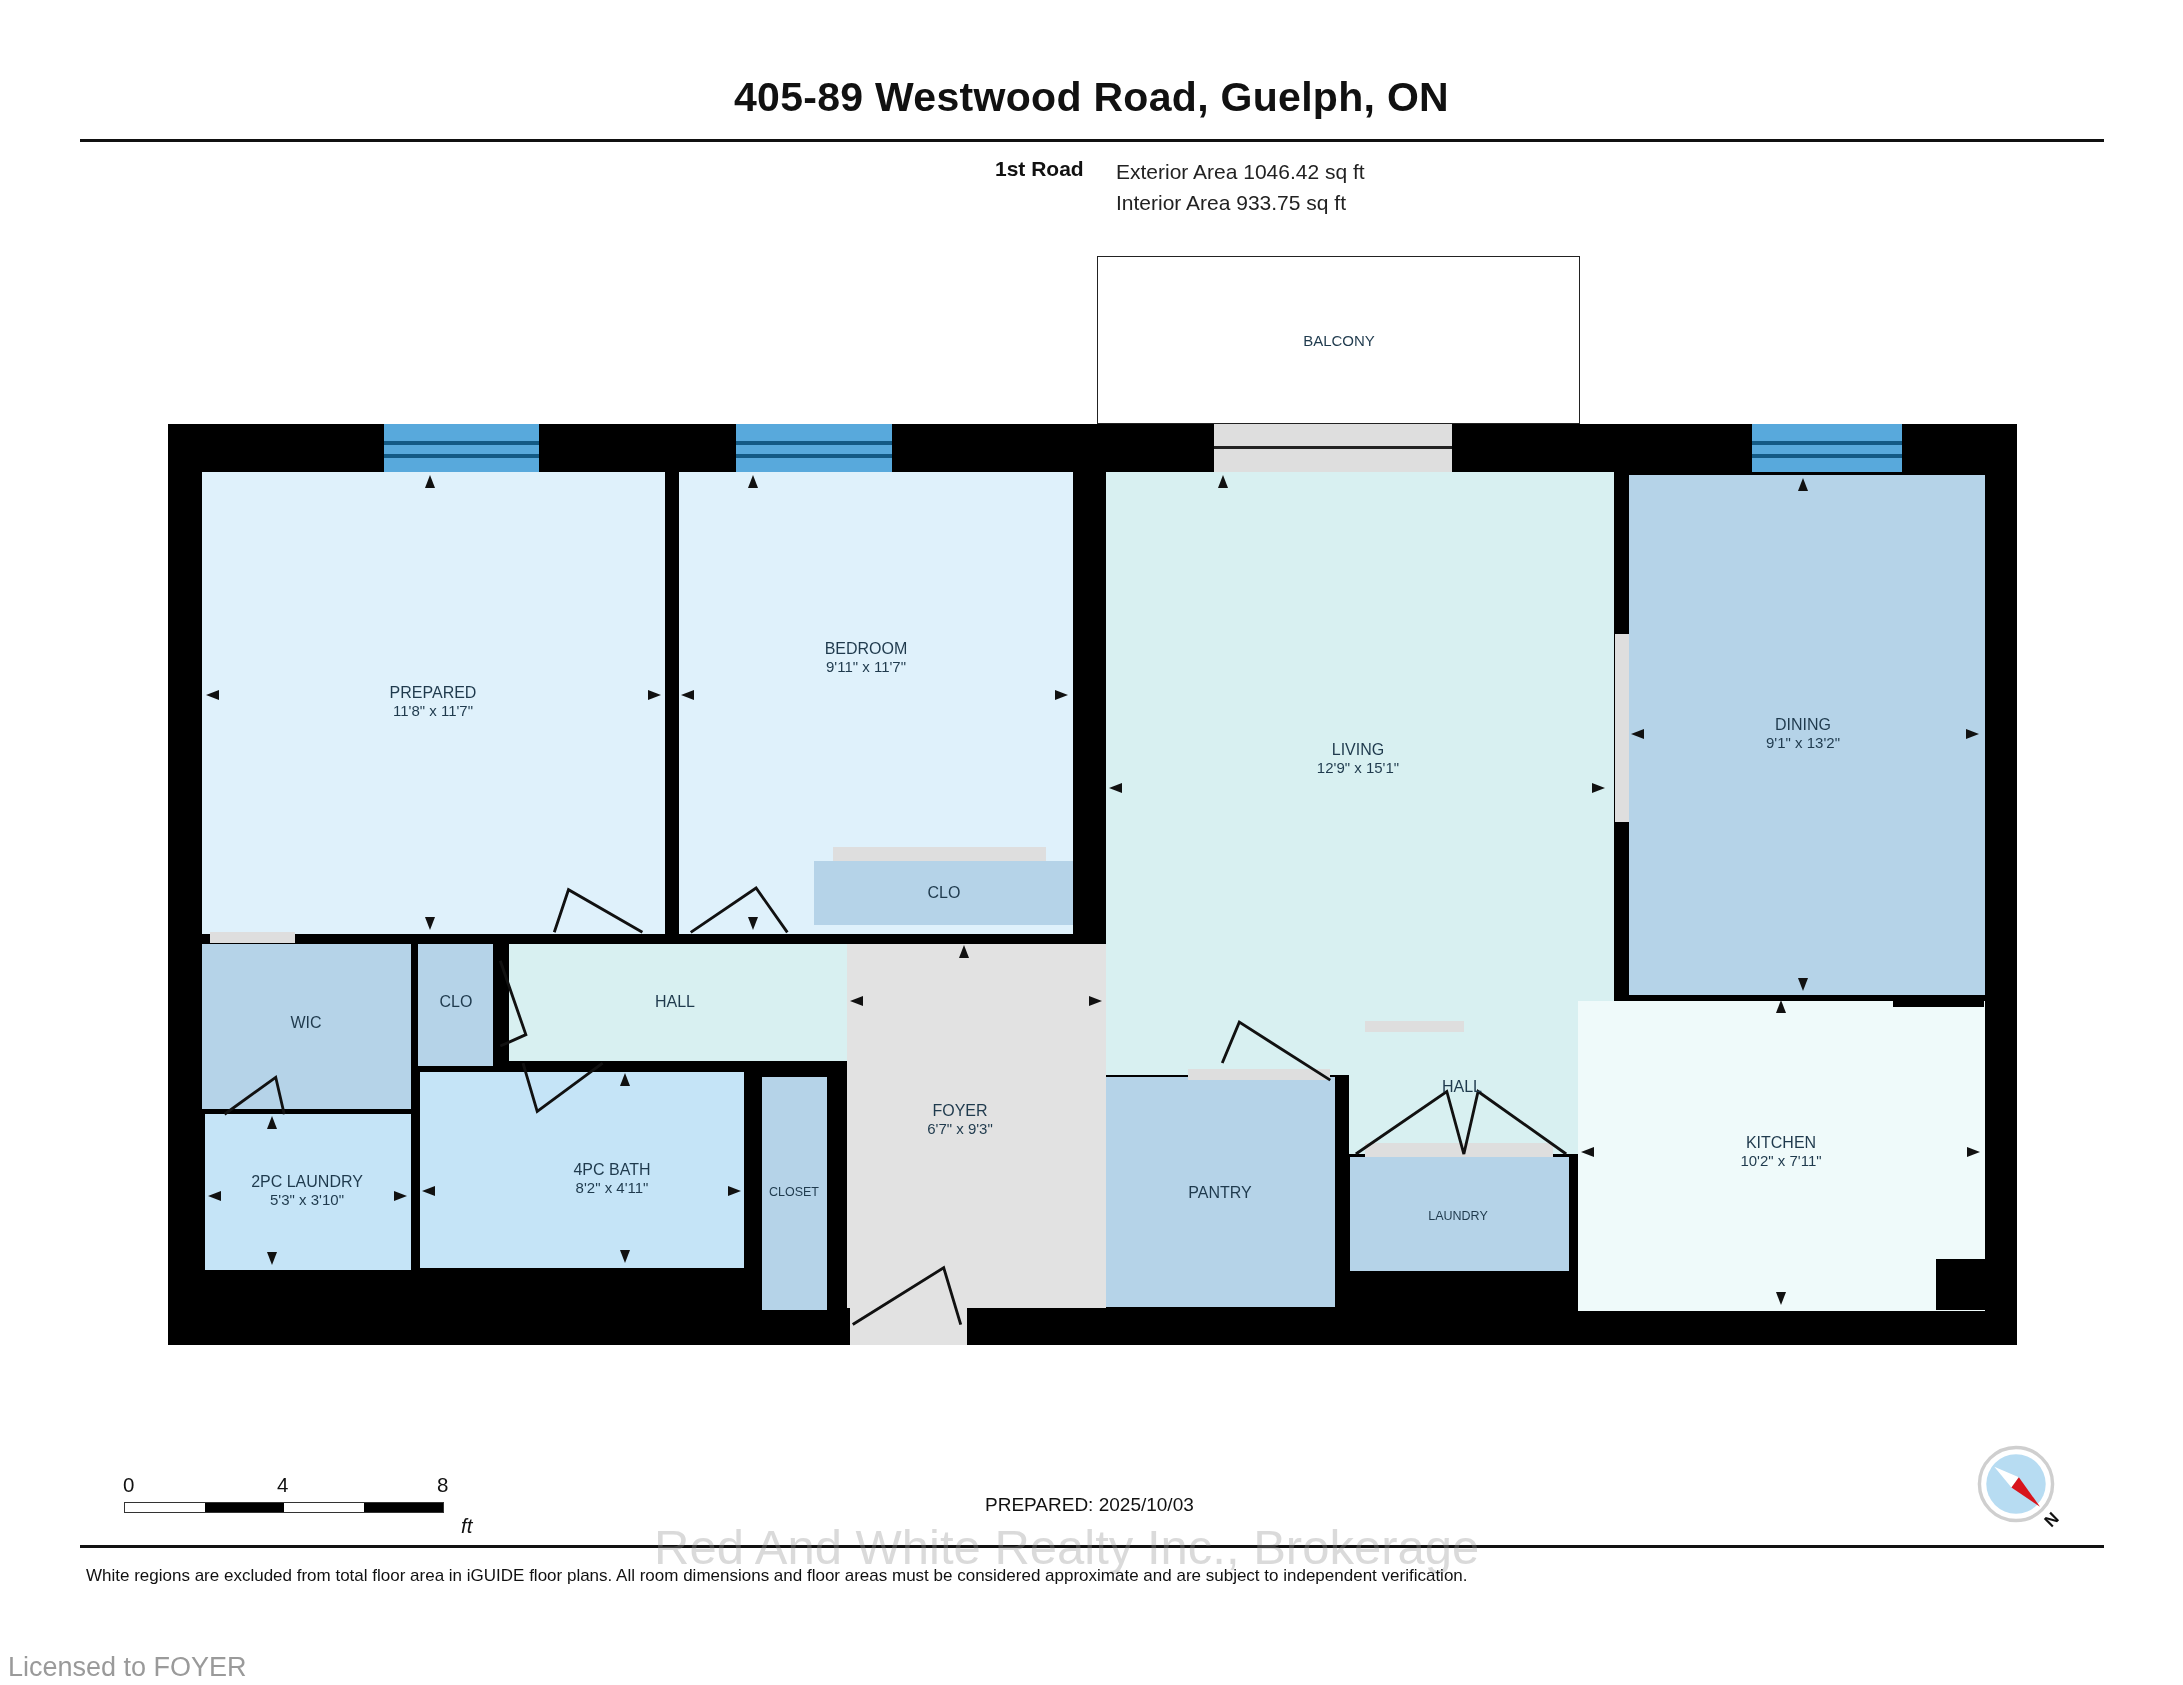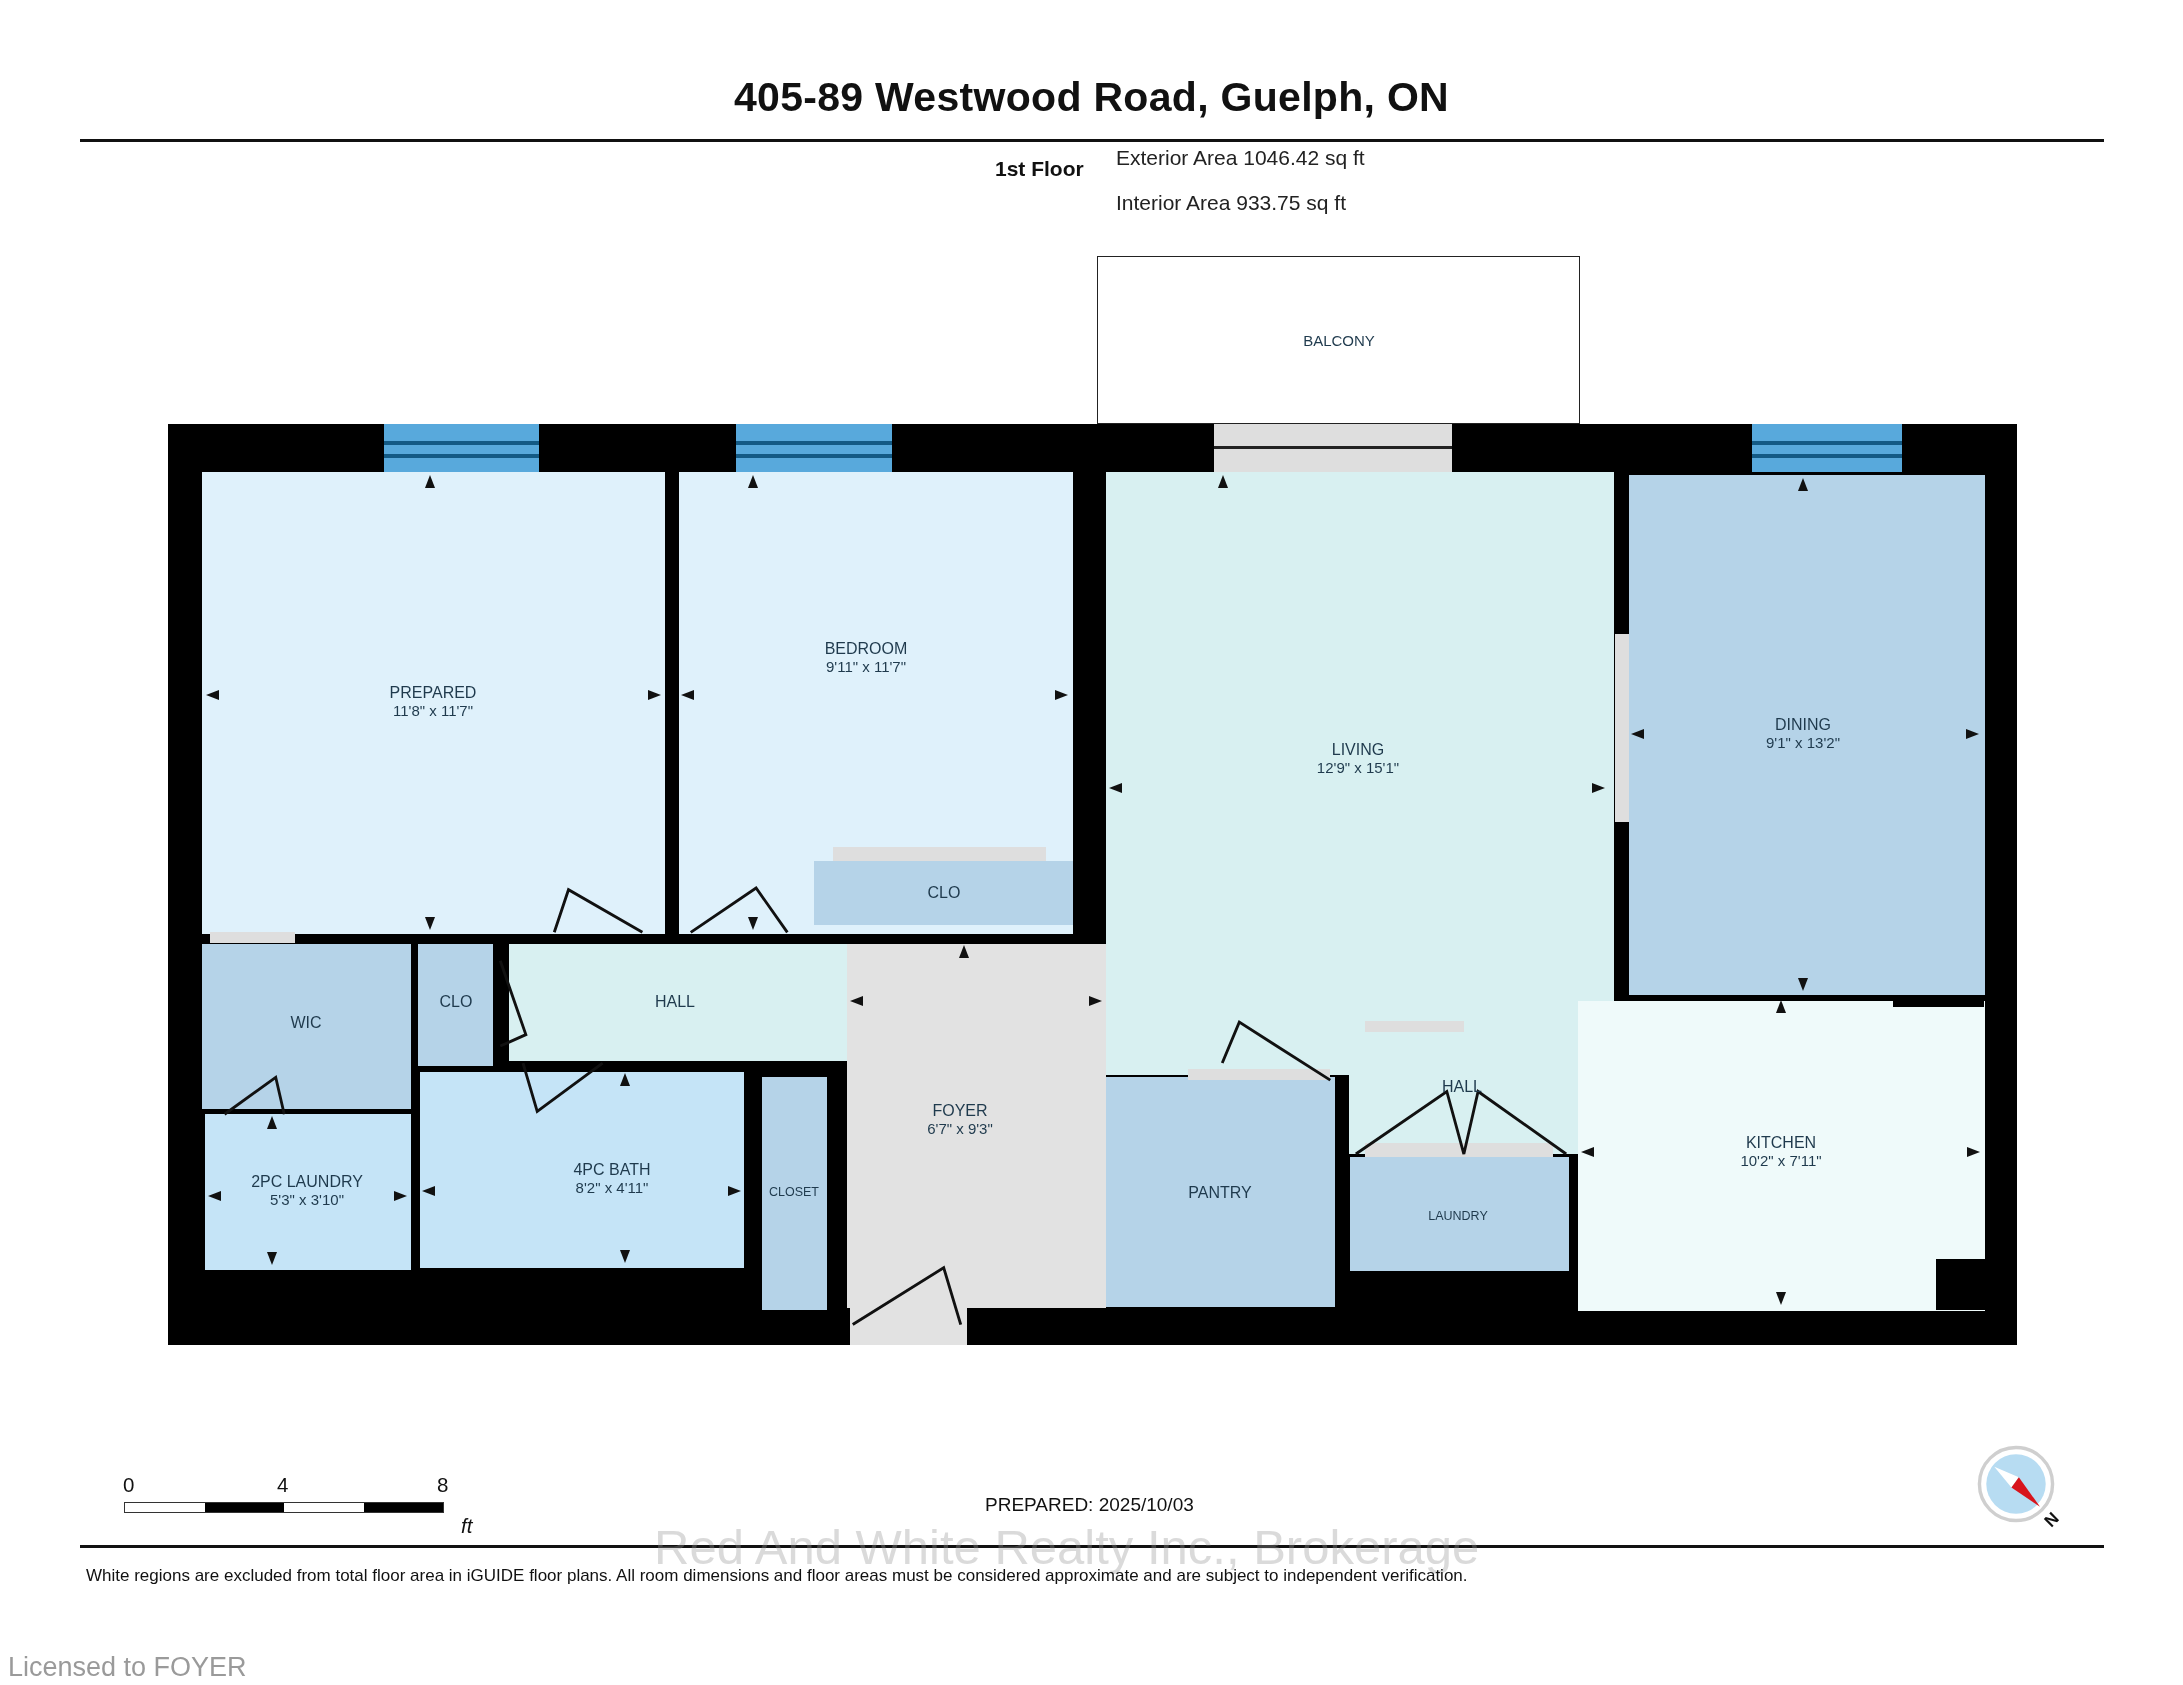--- a/index.html
+++ b/index.html
@@ -27,22 +27,22 @@
   .prepared { font-size:19px; }
   .disclaimer { font-size:17px; color:#111; }
   .watermark { font-size:49px; color:rgba(150,150,150,0.35); }
   .licensed { font-size:27px; color:#9a9a9a; }
 </style>
 </head>
 <body>
 
 <div class="abs title">405-89 Westwood Road, Guelph, ON</div>
 <div class="abs rule" style="left:80px;top:139px;width:2024px;"></div>
-<div class="abs floor-label" style="left:995px;top:157px;">1st Floor</div>
-<div class="abs area-text" style="left:1116px;top:146px;">Exterior Area 1046.42 sq ft</div>
+<div class="abs floor-label" style="left:995px;top:157px;">1st Road</div>
+<div class="abs area-text" style="left:1116px;top:160px;">Exterior Area 1046.42 sq ft</div>
 <div class="abs area-text" style="left:1116px;top:191px;">Interior Area 933.75 sq ft</div>
 
 <div>
 
   <div class="room" style="left:1097px;top:256px;width:483px;height:168px;border:1.7px solid #222;background:#fff;box-sizing:border-box;"></div>
   <div class="rlabel" style="left:1339px;top:341px;font-size:15px;">BALCONY</div>
 
   <div class="wall" style="left:168px;top:424px;width:1849px;height:921px;"></div>
 
   <div class="room" style="left:202px;top:472px;width:463px;height:462px;background:#dff1fb;"></div>

